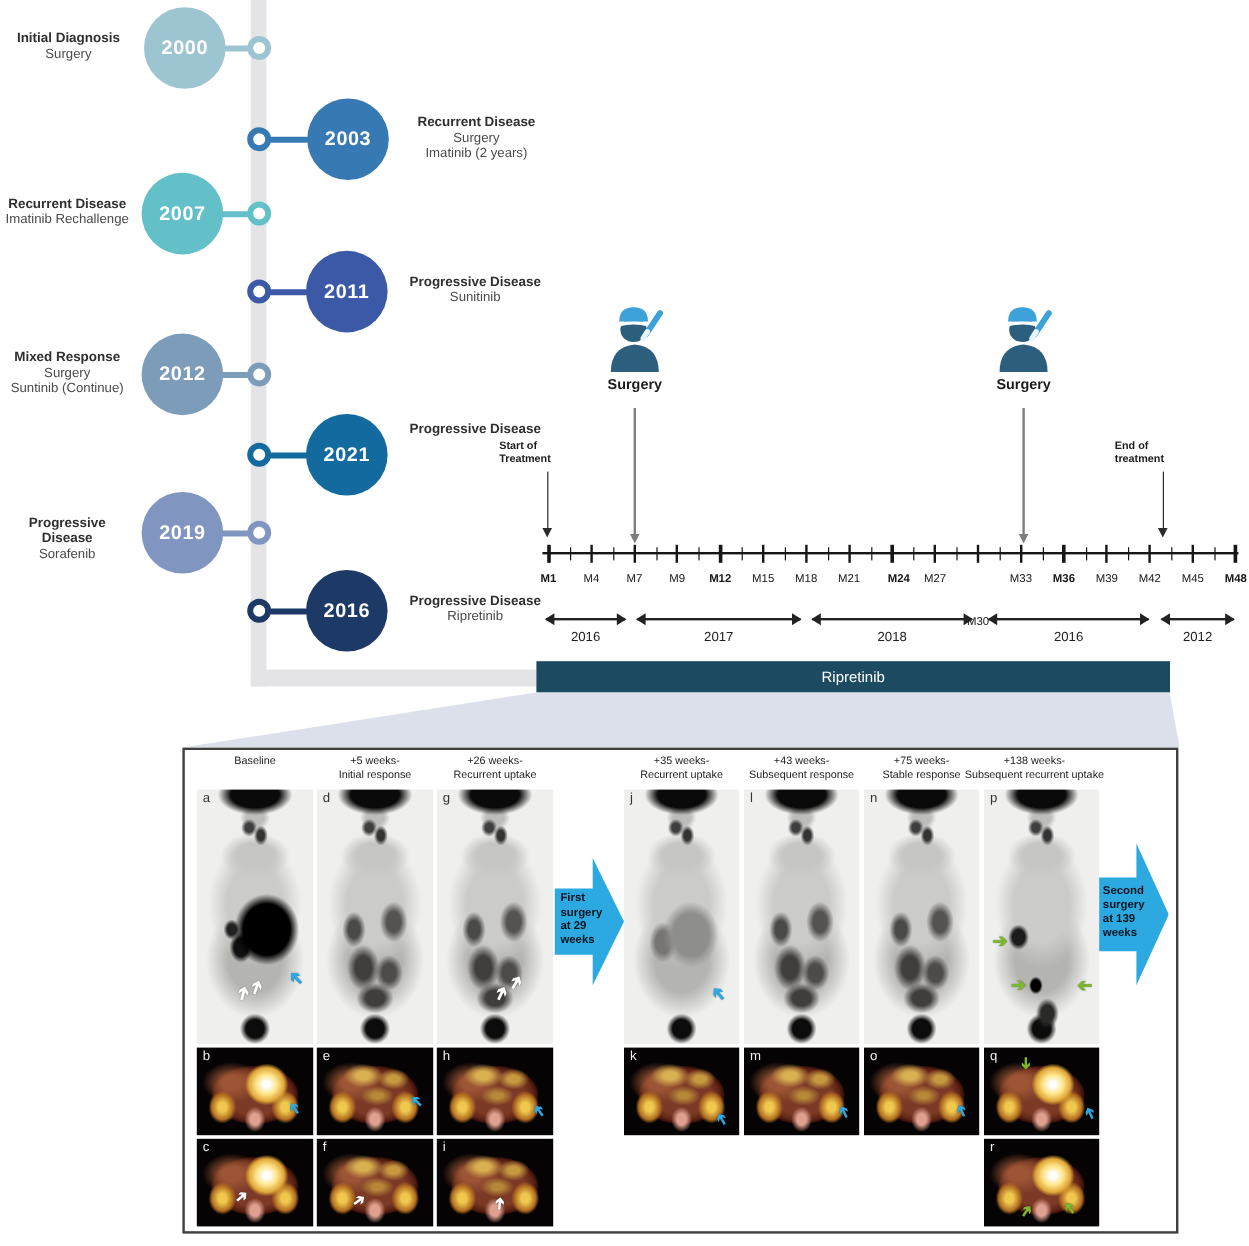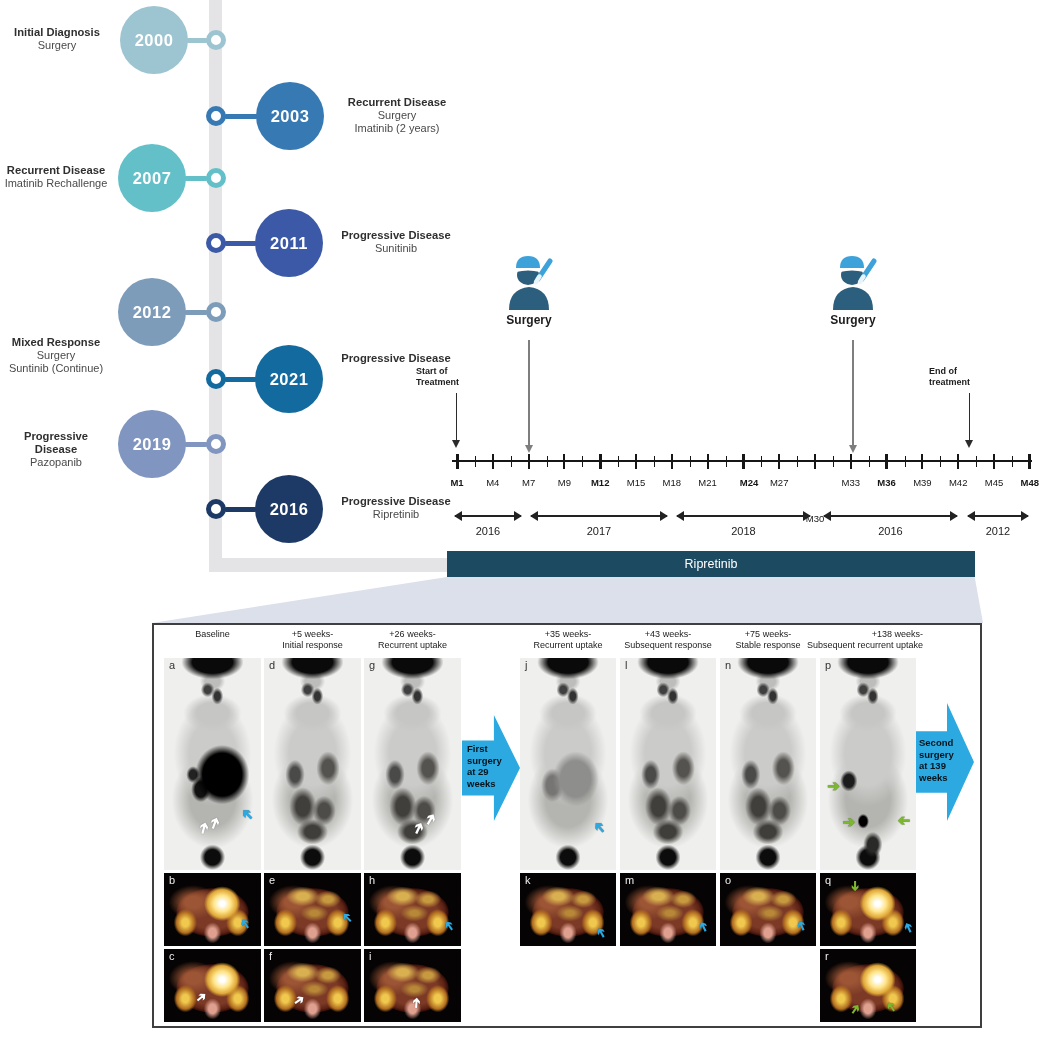--- a/index.html
+++ b/index.html
@@ -138,41 +138,41 @@
       <div class="tl-ring" style="left: 205.5px; top: 233px; border-color: rgb(59, 89, 166);"></div>
       <div class="tl-label" style="left: 331px; top: 229px; width: 130px;">
         <div class="tl-title">Progressive Disease</div>
         <div class="tl-details">Sunitinib</div>
       </div>
       <div class="tl-conn" style="left: 184px; top: 309.5px; width: 23.5px; background: rgb(125, 156, 186);"></div>
       <div class="tl-circle" style="left: 118px; top: 278px; width: 68px; height: 68px; background: rgb(125, 156, 186);">
         <span>2012</span>
       </div>
       <div class="tl-ring" style="left: 205.5px; top: 302px; border-color: rgb(125, 156, 186);"></div>
-      <div class="tl-label" style="left: 4px; top: 291.5px; width: 104px; margin-top: 44px;">
+      <div class="tl-label" style="left: 4px; top: 291.5px; width: 104px;">
         <div class="tl-title">Mixed Response</div>
         <div class="tl-details">Surgery
 Suntinib (Continue)</div>
       </div>
       <div class="tl-conn" style="left: 223.5px; top: 376.5px; width: 33.5px; background: rgb(19, 106, 158);"></div>
       <div class="tl-circle" style="left: 255px; top: 345px; width: 68px; height: 68px; background: rgb(19, 106, 158);">
         <span>2021</span>
       </div>
       <div class="tl-ring" style="left: 205.5px; top: 369px; border-color: rgb(19, 106, 158);"></div>
       <div class="tl-label" style="left: 331px; top: 352px; width: 130px;">
         <div class="tl-title">Progressive Disease</div>
       </div>
       <div class="tl-conn" style="left: 184px; top: 441.5px; width: 23.5px; background: rgb(128, 149, 191);"></div>
       <div class="tl-circle" style="left: 118px; top: 410px; width: 68px; height: 68px; background: rgb(128, 149, 191);">
         <span>2019</span>
       </div>
       <div class="tl-ring" style="left: 205.5px; top: 434px; border-color: rgb(128, 149, 191);"></div>
       <div class="tl-label" style="left: 4px; top: 430px; width: 104px;">
         <div class="tl-title">Progressive Disease</div>
-        <div class="tl-details">Pazopanib</div>
+        <div class="tl-details">Sorafenib</div>
       </div>
       <div class="tl-conn" style="left: 223.5px; top: 506.5px; width: 33.5px; background: rgb(29, 58, 103);"></div>
       <div class="tl-circle" style="left: 255px; top: 475px; width: 68px; height: 68px; background: rgb(29, 58, 103);">
         <span>2016</span>
       </div>
       <div class="tl-ring" style="left: 205.5px; top: 499px; border-color: rgb(29, 58, 103);"></div>
       <div class="tl-label" style="left: 331px; top: 495px; width: 130px;">
         <div class="tl-title">Progressive Disease</div>
         <div class="tl-details">Ripretinib</div>
       </div>
@@ -359,21 +359,21 @@
       </div>
       <div class="scan-header" style="left: 539px; top: 4px; width: 150px;">+75 weeks-
 Stable response</div>
       <div class="scan mip v-mottle" style="left: 566px; top: 33px; width: 96px; height: 212px;">
         <span class="scan-letter">n</span>
       </div>
       <div class="scan axial va-warm" style="left: 566px; top: 248px; width: 96px; height: 73px;">
         <span class="scan-letter">o</span>
         <span class="scan-arrow" style="left: 84%; top: 72%; color: rgb(45, 169, 225); transform: translate(-50%, -50%) rotate(-115deg);">➔</span>
       </div>
-      <div class="scan-header" style="left: 619px; top: 4px; width: 150px; text-align: right;">+138 weeks-
+      <div class="scan-header" style="left: 633px; top: 4px; width: 150px;">+138 weeks-
 Subsequent recurrent uptake</div>
       <div class="scan mip v-spots" style="left: 666px; top: 33px; width: 96px; height: 212px;">
         <span class="scan-letter">p</span>
         <span class="scan-arrow" style="left: 14%; top: 60%; color: rgb(124, 184, 47); transform: translate(-50%, -50%) rotate(0deg);">➔</span>
         <span class="scan-arrow" style="left: 30%; top: 77%; color: rgb(124, 184, 47); transform: translate(-50%, -50%) rotate(0deg);">➔</span>
         <span class="scan-arrow" style="left: 88%; top: 77%; color: rgb(124, 184, 47); transform: translate(-50%, -50%) rotate(180deg);">➔</span>
       </div>
       <div class="scan axial va-bright" style="left: 666px; top: 248px; width: 96px; height: 73px;">
         <span class="scan-letter">q</span>
         <span class="scan-arrow" style="left: 92%; top: 76%; color: rgb(45, 169, 225); transform: translate(-50%, -50%) rotate(-115deg);">➔</span>

